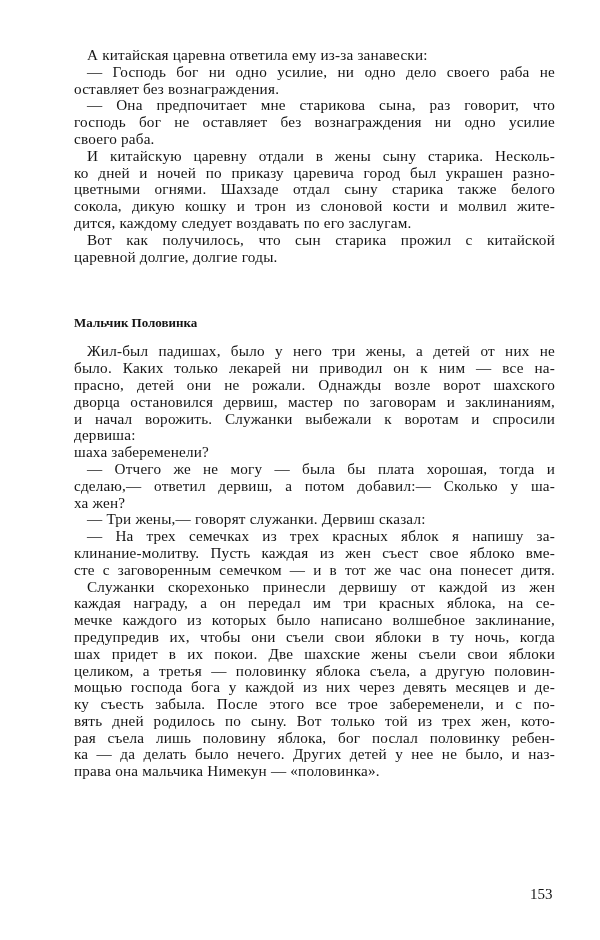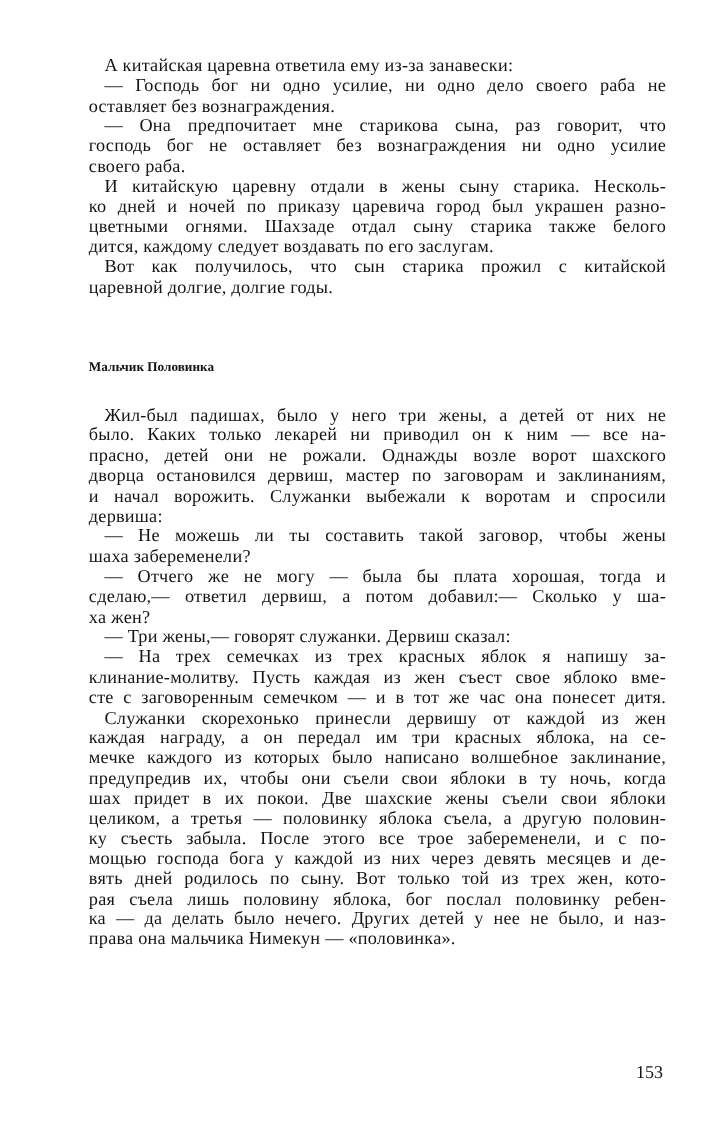--- a/index.html
+++ b/index.html
@@ -27,24 +27,24 @@
     height: 16.8px;
     white-space: nowrap;
     text-align: justify;
     text-align-last: justify;
     letter-spacing: 0.2px;
   }
   .line.last { text-align-last: left; }
   .block { margin: 0; }
   .heading {
     font-weight: bold;
-    font-size: 11px;
+    font-size: 13px;
     line-height: 17px;
     margin-top: 49px;
-    margin-bottom: 24px;
+    margin-bottom: 12px;
     padding-left: 0;
   }
   .indented { padding-left: 13px; box-sizing: border-box; }
   .page-number {
     position: absolute;
     left: 530px;
     top: 886px;
     font-size: 15px;
     font-weight: normal;
   }
@@ -56,49 +56,49 @@
   <div class="block" id="part1">
       <div class="line indented last">А китайская царевна ответила ему из-за занавески:</div>
       <div class="line indented">— Господь бог ни одно усилие, ни одно дело своего раба не</div>
       <div class="line last">оставляет без вознаграждения.</div>
       <div class="line indented">— Она предпочитает мне старикова сына, раз говорит, что</div>
       <div class="line">господь бог не оставляет без вознаграждения ни одно усилие</div>
       <div class="line last">своего раба.</div>
       <div class="line indented">И китайскую царевну отдали в жены сыну старика. Несколь-</div>
       <div class="line">ко дней и ночей по приказу царевича город был украшен разно-</div>
       <div class="line">цветными огнями. Шахзаде отдал сыну старика также белого</div>
+      <div class="line">сокола, дикую кошку и трон из слоновой кости и молвил жите-</div>
       <div class="line last">дится, каждому следует воздавать по его заслугам.</div>
       <div class="line indented">Вот как получилось, что сын старика прожил с китайской</div>
       <div class="line last">царевной долгие, долгие годы.</div>
     </div>
   <div class="heading">Мальчик Половинка</div>
   <div class="block" id="part2">
       <div class="line indented">Жил-был падишах, было у него три жены, а детей от них не</div>
       <div class="line">было. Каких только лекарей ни приводил он к ним — все на-</div>
       <div class="line">прасно, детей они не рожали. Однажды возле ворот шахского</div>
       <div class="line">дворца остановился дервиш, мастер по заговорам и заклинаниям,</div>
       <div class="line">и начал ворожить. Служанки выбежали к воротам и спросили</div>
       <div class="line last">дервиша:</div>
-      <div class="line indented">— Не можешь ли ты составить такой заговор, чтобы жены</div>
       <div class="line last">шаха забеременели?</div>
       <div class="line indented">— Отчего же не могу — была бы плата хорошая, тогда и</div>
       <div class="line">сделаю,— ответил дервиш, а потом добавил:— Сколько у ша-</div>
       <div class="line last">ха жен?</div>
       <div class="line indented last">— Три жены,— говорят служанки. Дервиш сказал:</div>
       <div class="line indented">— На трех семечках из трех красных яблок я напишу за-</div>
       <div class="line">клинание-молитву. Пусть каждая из жен съест свое яблоко вме-</div>
       <div class="line">сте с заговоренным семечком — и в тот же час она понесет дитя.</div>
       <div class="line indented">Служанки скорехонько принесли дервишу от каждой из жен</div>
       <div class="line">каждая награду, а он передал им три красных яблока, на се-</div>
       <div class="line">мечке каждого из которых было написано волшебное заклинание,</div>
       <div class="line">предупредив их, чтобы они съели свои яблоки в ту ночь, когда</div>
       <div class="line">шах придет в их покои. Две шахские жены съели свои яблоки</div>
       <div class="line">целиком, а третья — половинку яблока съела, а другую половин-</div>
+      <div class="line">мощью господа бога у каждой из них через девять месяцев и де-</div>
       <div class="line">ку съесть забыла. После этого все трое забеременели, и с по-</div>
-      <div class="line">мощью господа бога у каждой из них через девять месяцев и де-</div>
       <div class="line">вять дней родилось по сыну. Вот только той из трех жен, кото-</div>
       <div class="line">рая съела лишь половину яблока, бог послал половинку ребен-</div>
       <div class="line">ка — да делать было нечего. Других детей у нее не было, и наз-</div>
       <div class="line last">права она мальчика Нимекун — «половинка».</div>
     </div>
 </div>
 
 <div class="page-number">153</div>
 
 </body></html>

